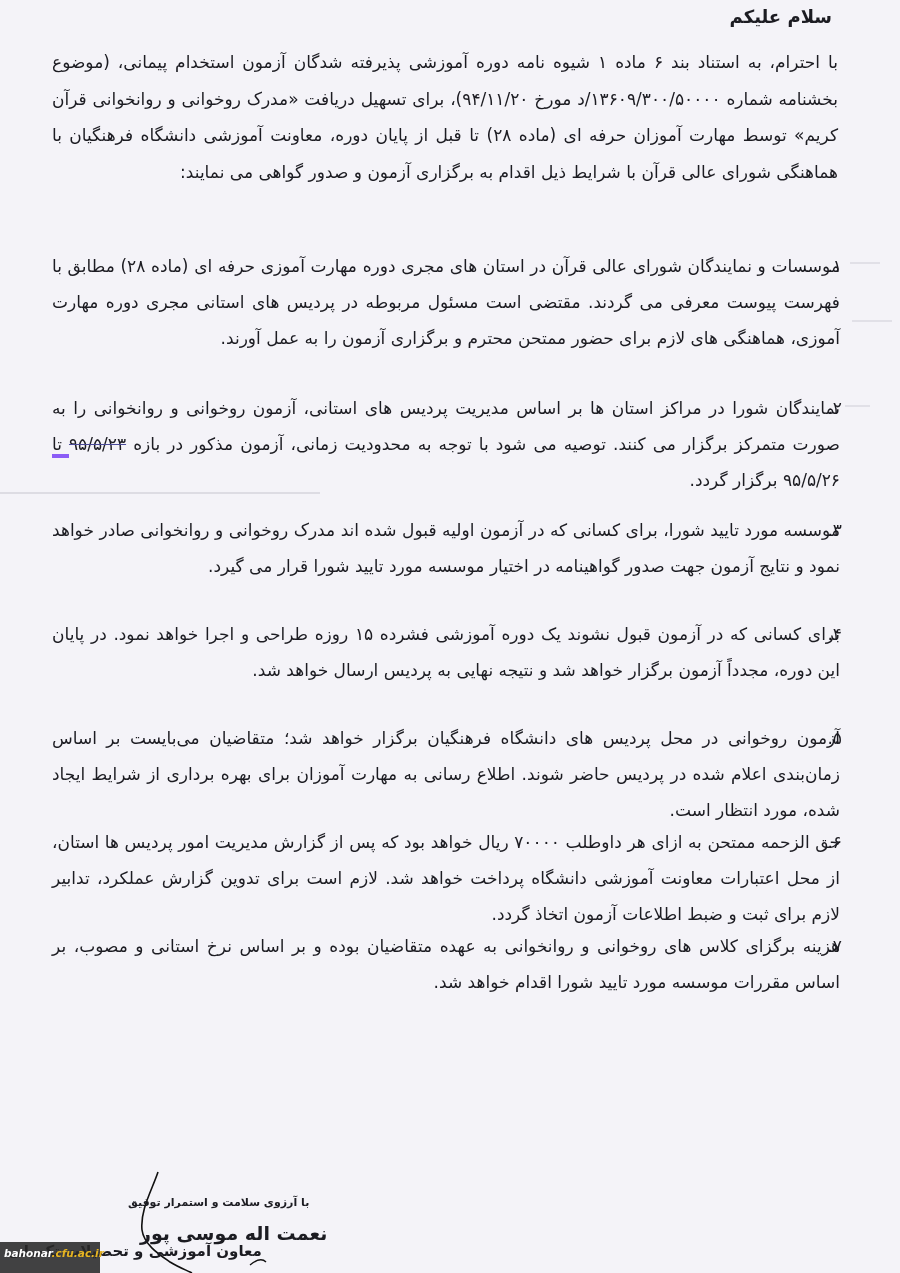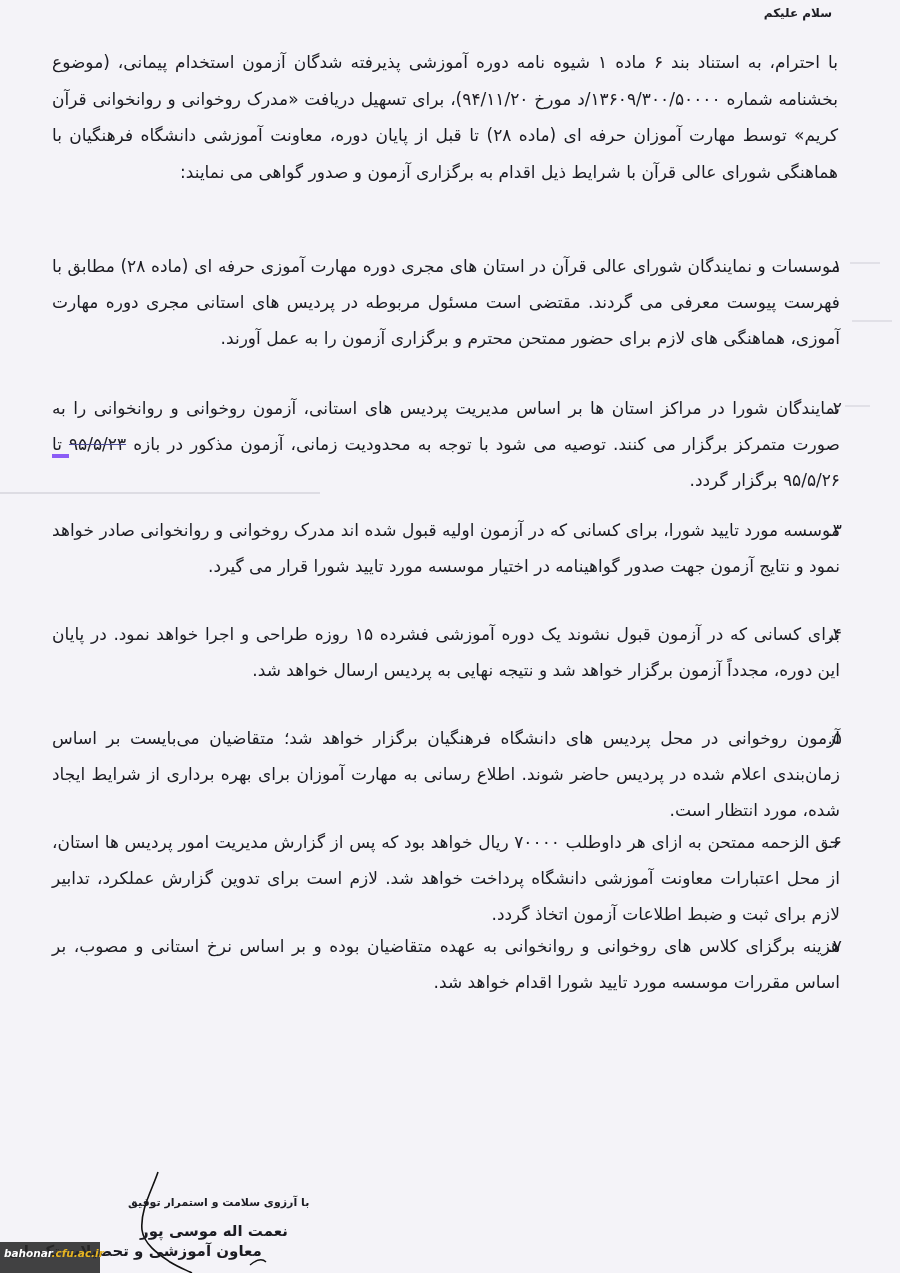--- a/index.html
+++ b/index.html
@@ -18,21 +18,21 @@
     .page {
       position: absolute;
       inset: 0;
       background: #f4f3f8;
       direction: rtl;
     }
     .greeting {
       position: absolute;
       top: 6px;
       right: 68px;
-      font-size: 12px;
+      font-size: 18px;
       font-weight: bold;
     }
     .intro {
       position: absolute;
       top: 44px;
       right: 62px;
       left: 52px;
       font-size: 17px;
       line-height: 36.5px;
       text-align: justify;
@@ -84,21 +84,21 @@
       position: absolute;
       top: 1196px;
       left: 128px;
       font-size: 11px;
       font-weight: bold;
     }
     .sig-name {
       position: absolute;
       top: 1222px;
       left: 140px;
-      font-size: 15px;
+      font-size: 19px;
       font-weight: bold;
     }
     .sig-title {
       position: absolute;
       top: 1242px;
       left: 8px;
       font-size: 15px;
       font-weight: bold;
       white-space: nowrap;
     }

